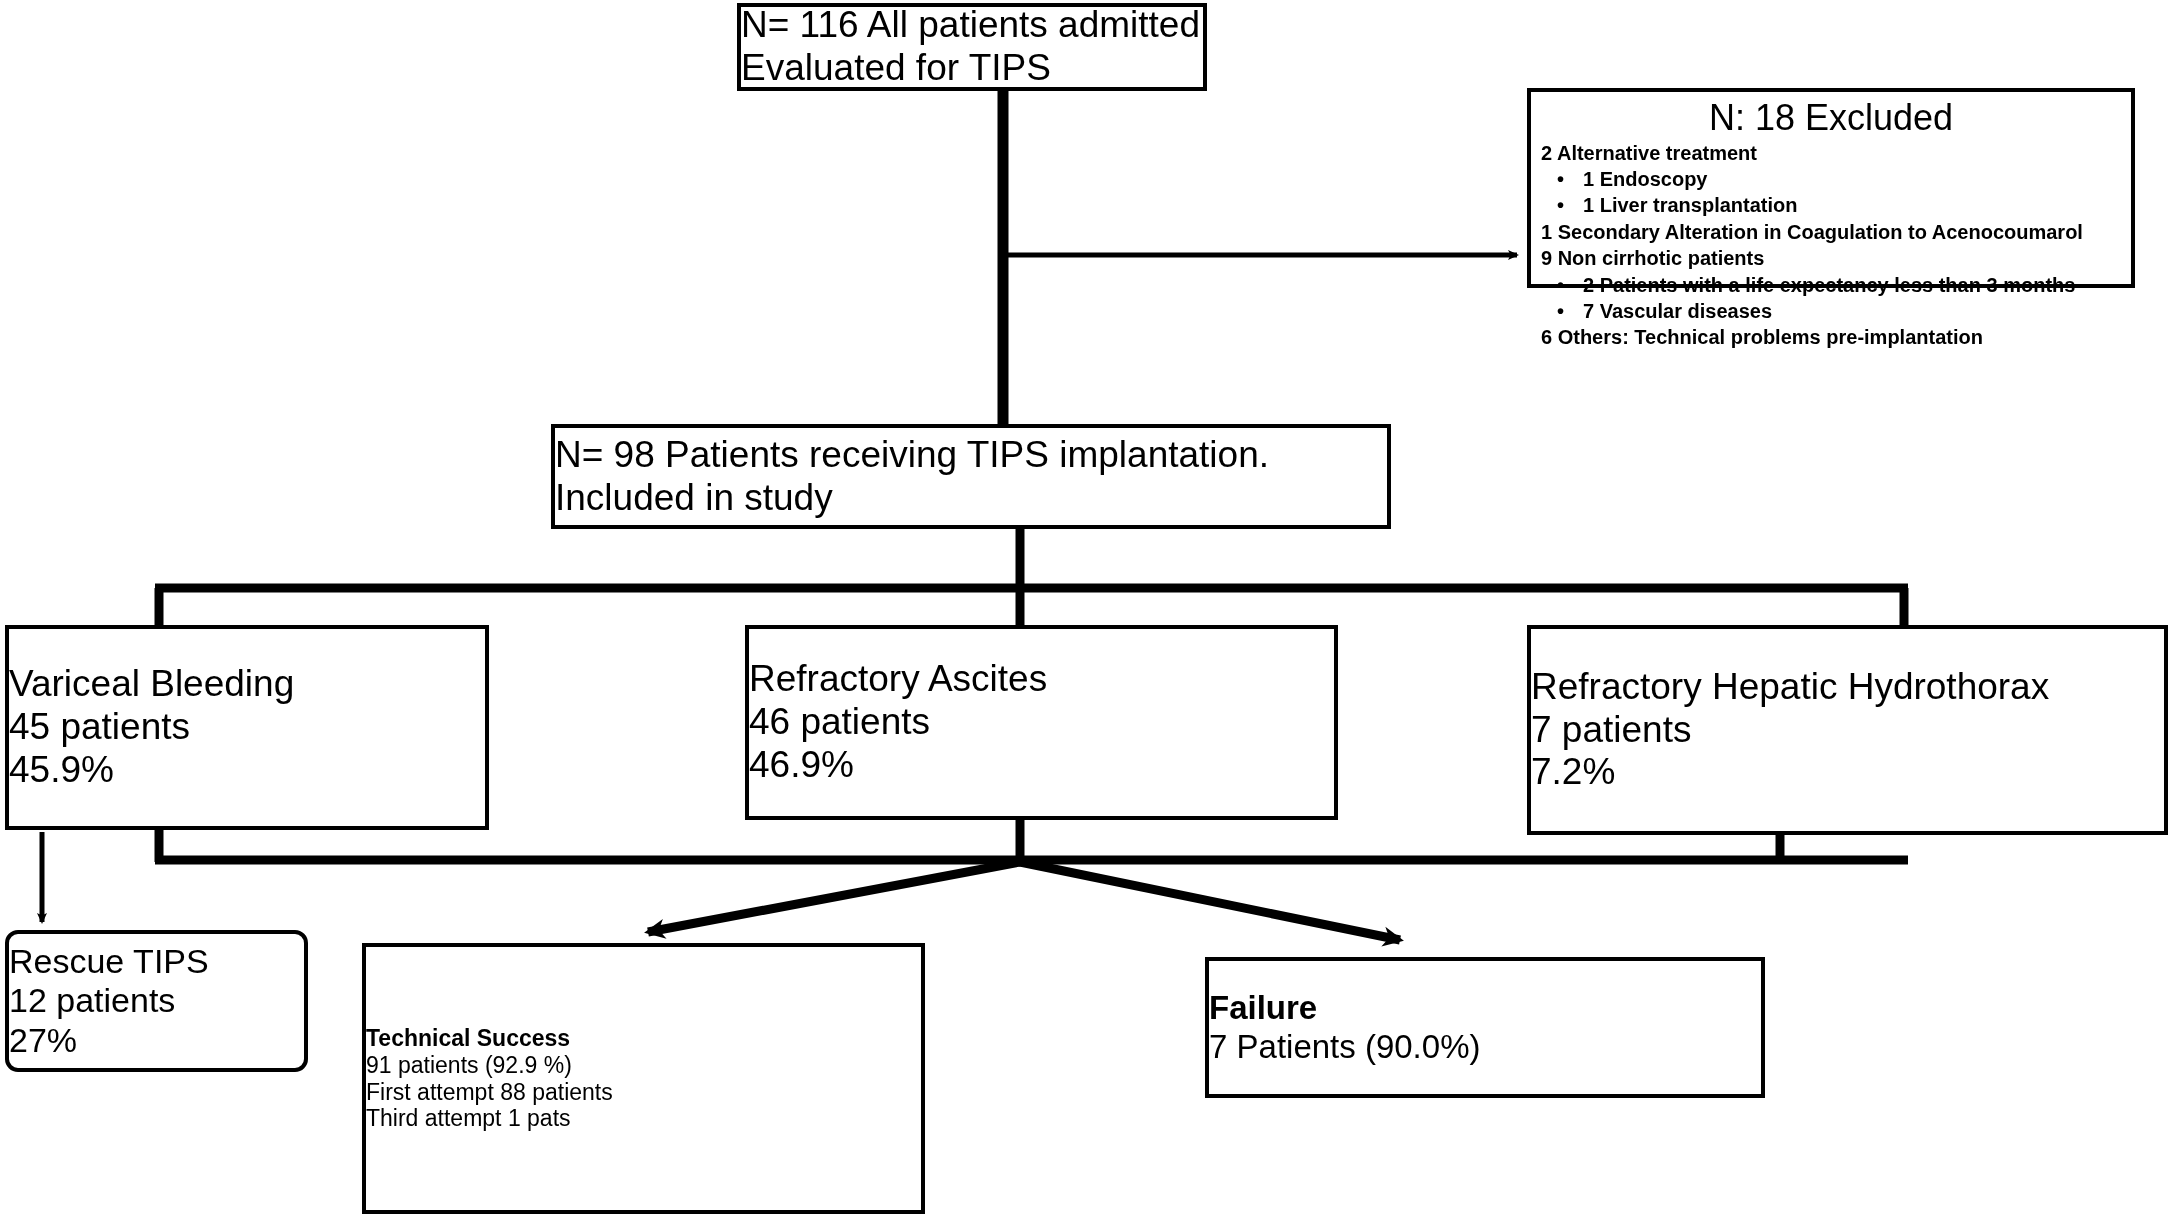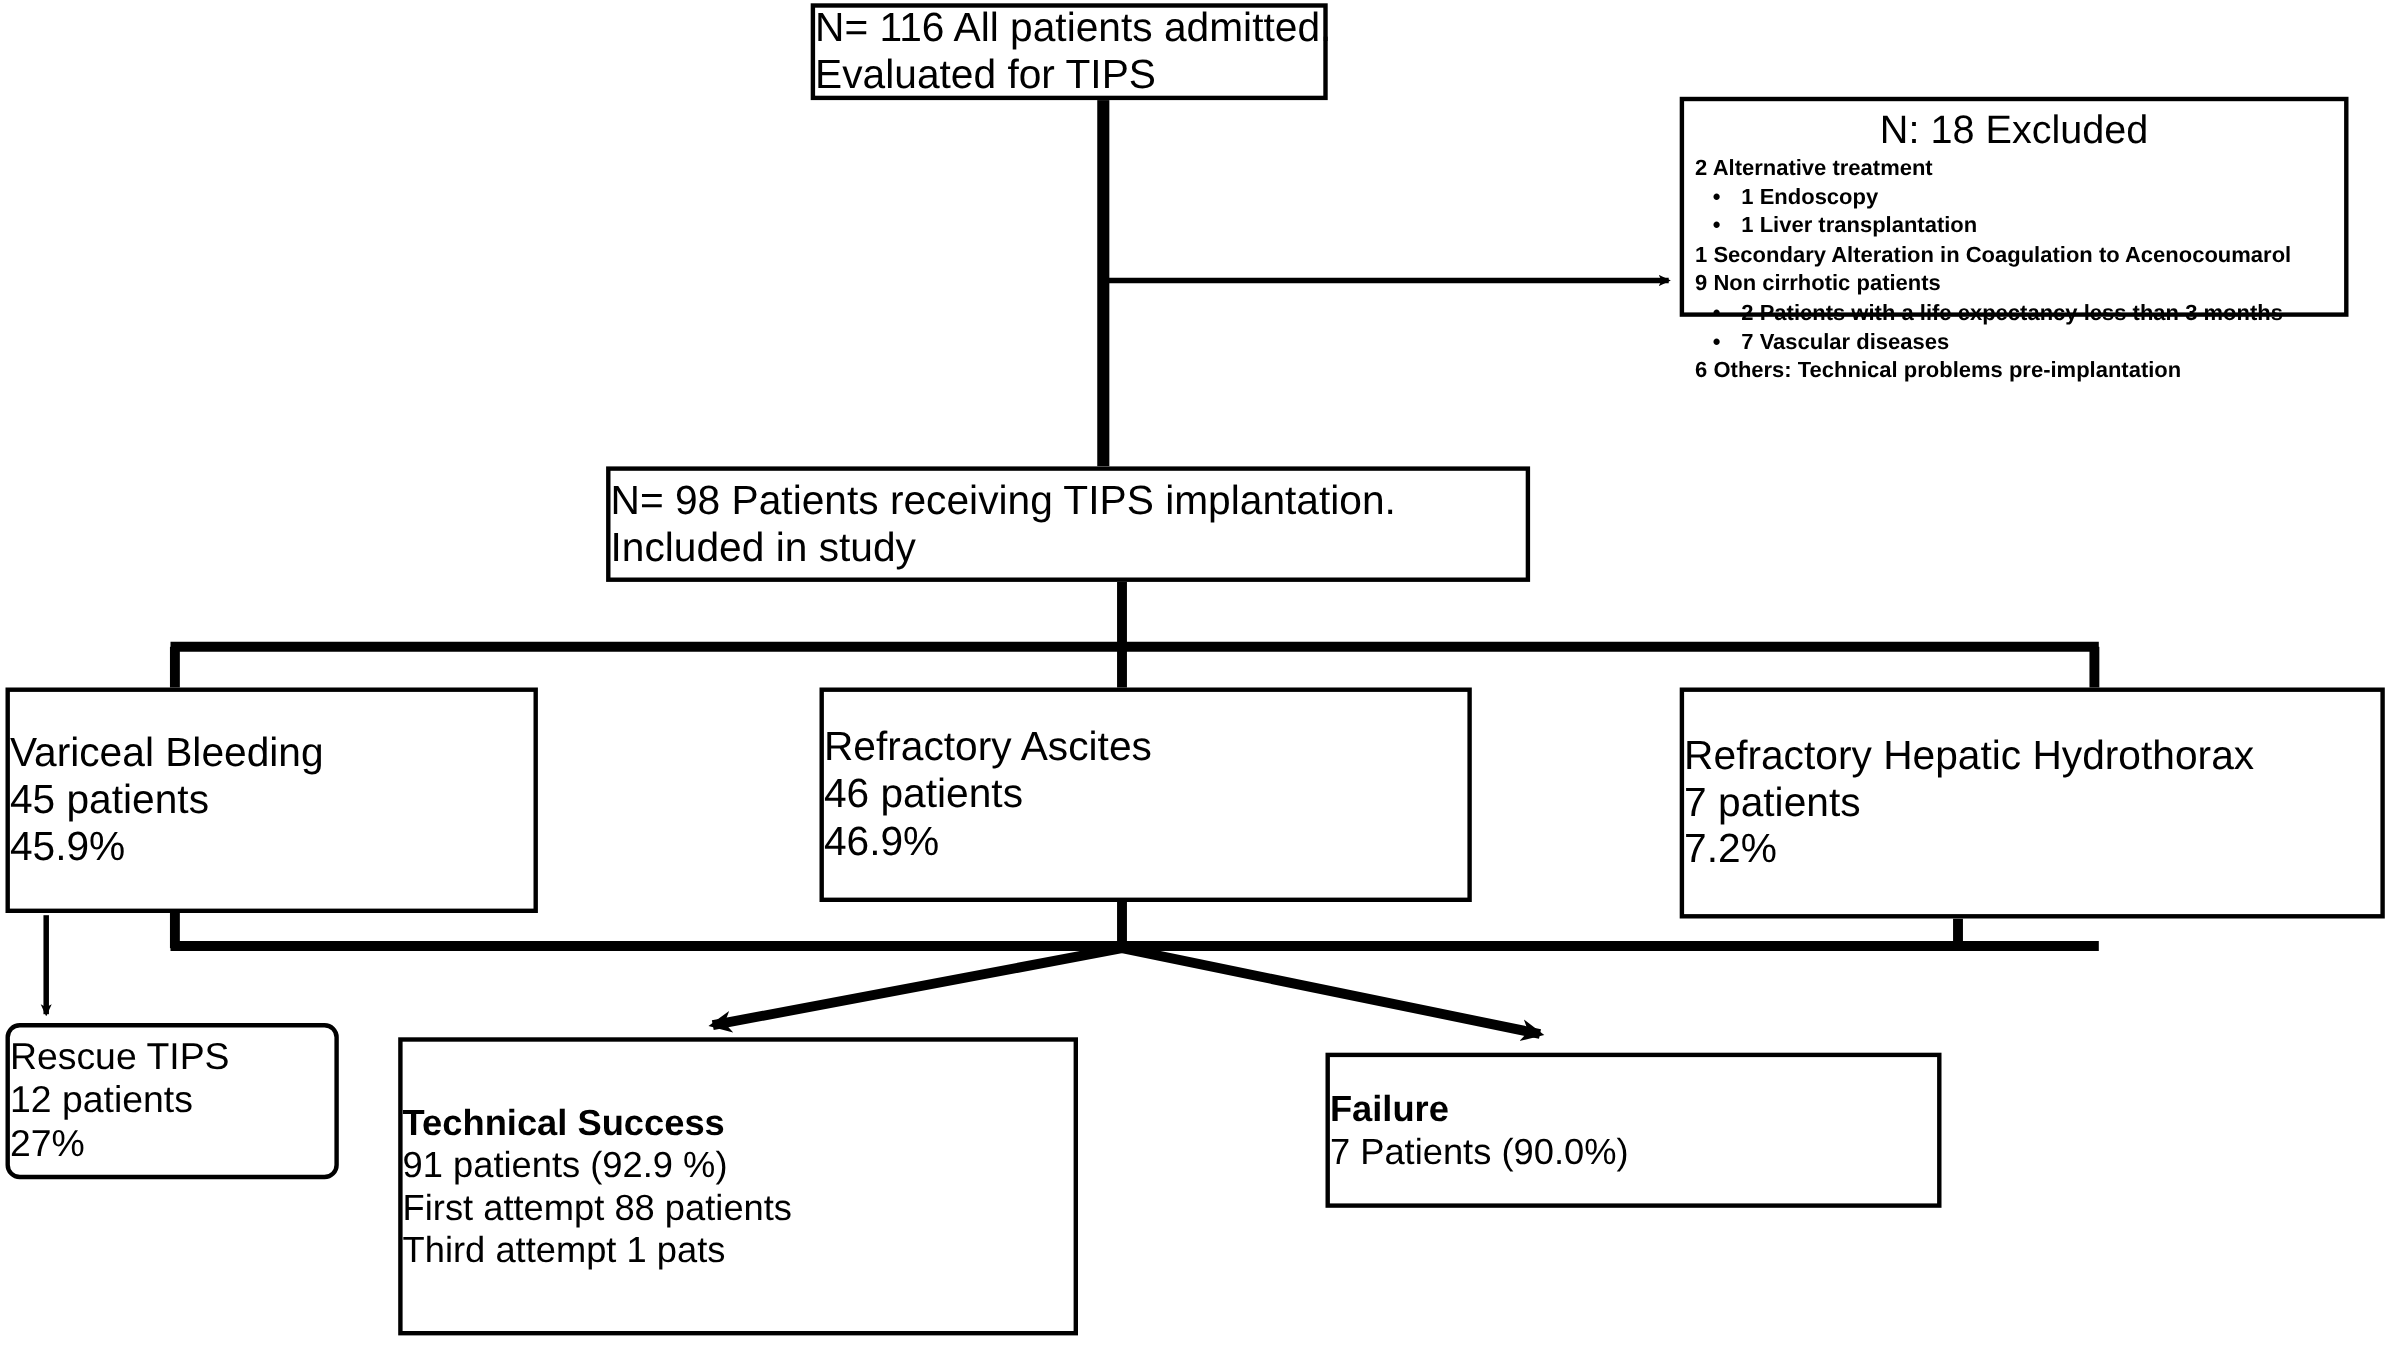--- a/index.html
+++ b/index.html
@@ -90,22 +90,22 @@
   #node-hydrothorax {
     left: 1527px; top: 625px; width: 641px; height: 210px;
     font-size: 37px;
   }
   #node-rescue {
     left: 5px;    top: 930px; width: 303px; height: 142px;
     font-size: 34px;
     border-radius: 13px;
   }
   #node-success {
-    left: 362px;  top: 943px; width: 618px; height: 271px;
-    font-size: 33px;
+    left: 362px;  top: 943px; width: 563px; height: 271px;
+    font-size: 23px;
   }
   #node-failure {
     left: 1205px; top: 957px; width: 560px; height: 141px;
     font-size: 33px;
   }
 </style>
 </head>
 <body>
 
 <div id="canvas">

